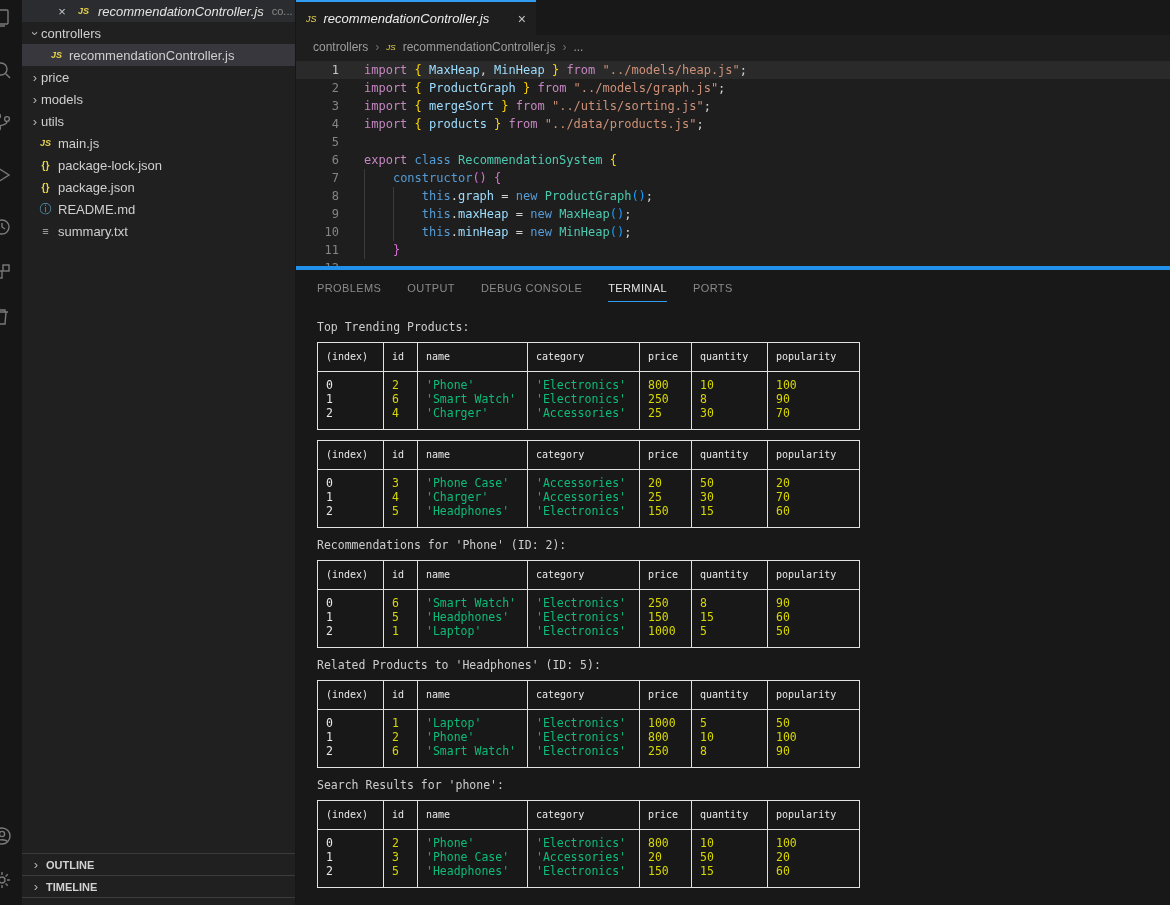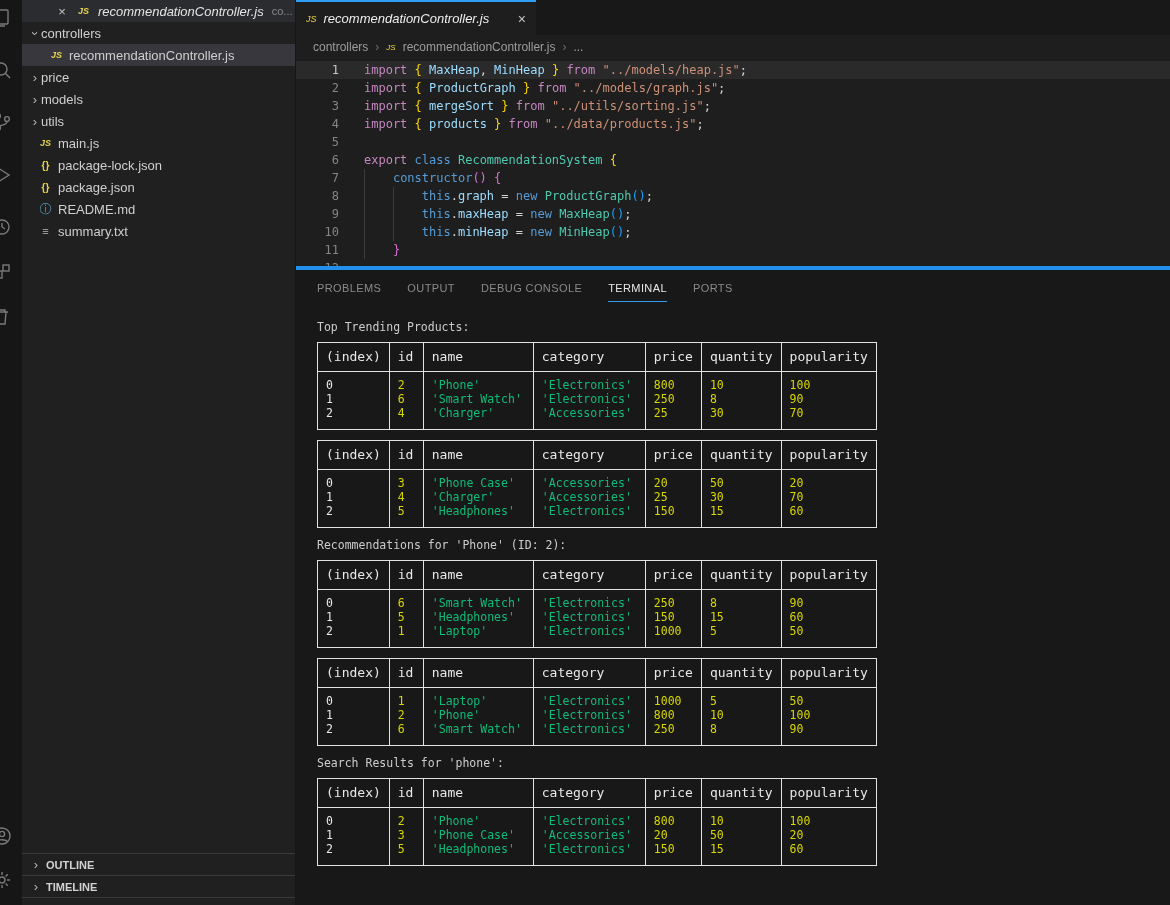--- a/index.html
+++ b/index.html
@@ -59,21 +59,21 @@
 
   
   .panel { flex:none; height:635px; background:#181818; display:flex; flex-direction:column; }
   .paneltabs { flex:none; height:34px; display:flex; align-items:center; gap:26px; padding-left:21px; }
   .ptab { font-size:11px; letter-spacing:0.4px; color:#8a8a8a; padding:9px 0 7px; cursor:pointer; }
   .ptab.active { color:#e7e7e7; border-bottom:1px solid #2e9df3; }
   .terminal { flex:1; overflow:hidden; padding:16px 0 0 21px; font-family:"DejaVu Sans Mono", monospace; font-size:11.5px; line-height:14px; color:#cccccc; }
   .tlabel { color:#cccccc; }
   .tsection { margin-top:10px; }
   table.ctable { border-collapse:collapse; margin-top:8px; }
-  table.ctable th { border:1px solid #e2e2e2; font-weight:normal; text-align:left; padding:7px 8px; font-size:13px; color:#e8e8e8; }
+  table.ctable th { border:1px solid #e2e2e2; font-weight:normal; text-align:left; padding:7px 8px; font-size:10px; color:#e8e8e8; }
   table.ctable td { border:1px solid #e2e2e2; vertical-align:top; padding:6px 8px 9px; }
   .cellline { line-height:14px; white-space:pre; }
 </style>
 </head>
 <body>
 
 <nav class="activitybar">
   <span class="ab-icon" style="top:6px"><svg viewBox="0 0 24 24">
         <rect x="7" y="4" width="11" height="14" rx="1"></rect>
         <path d="M5 8v12h10"></path>
@@ -384,20 +384,21 @@
                   <td>
                     <div class="cellline" style="color: rgb(215, 215, 0);">90</div>
                     <div class="cellline" style="color: rgb(215, 215, 0);">60</div>
                     <div class="cellline" style="color: rgb(215, 215, 0);">50</div>
                   </td>
                 </tr>
               </tbody>
             </table>
           </div>
           <div class="tsection">
+            <div class="tlabel">Related Products to 'Headphones' (ID: 5):</div>
             <table class="ctable">
               <thead>
                 <tr>
                   <th style="width: 66px;">(index)</th>
                   <th style="width: 34px;">id</th>
                   <th style="width: 110px;">name</th>
                   <th style="width: 112px;">category</th>
                   <th style="width: 52px;">price</th>
                   <th style="width: 76px;">quantity</th>
                   <th style="width: 92px;">popularity</th>

